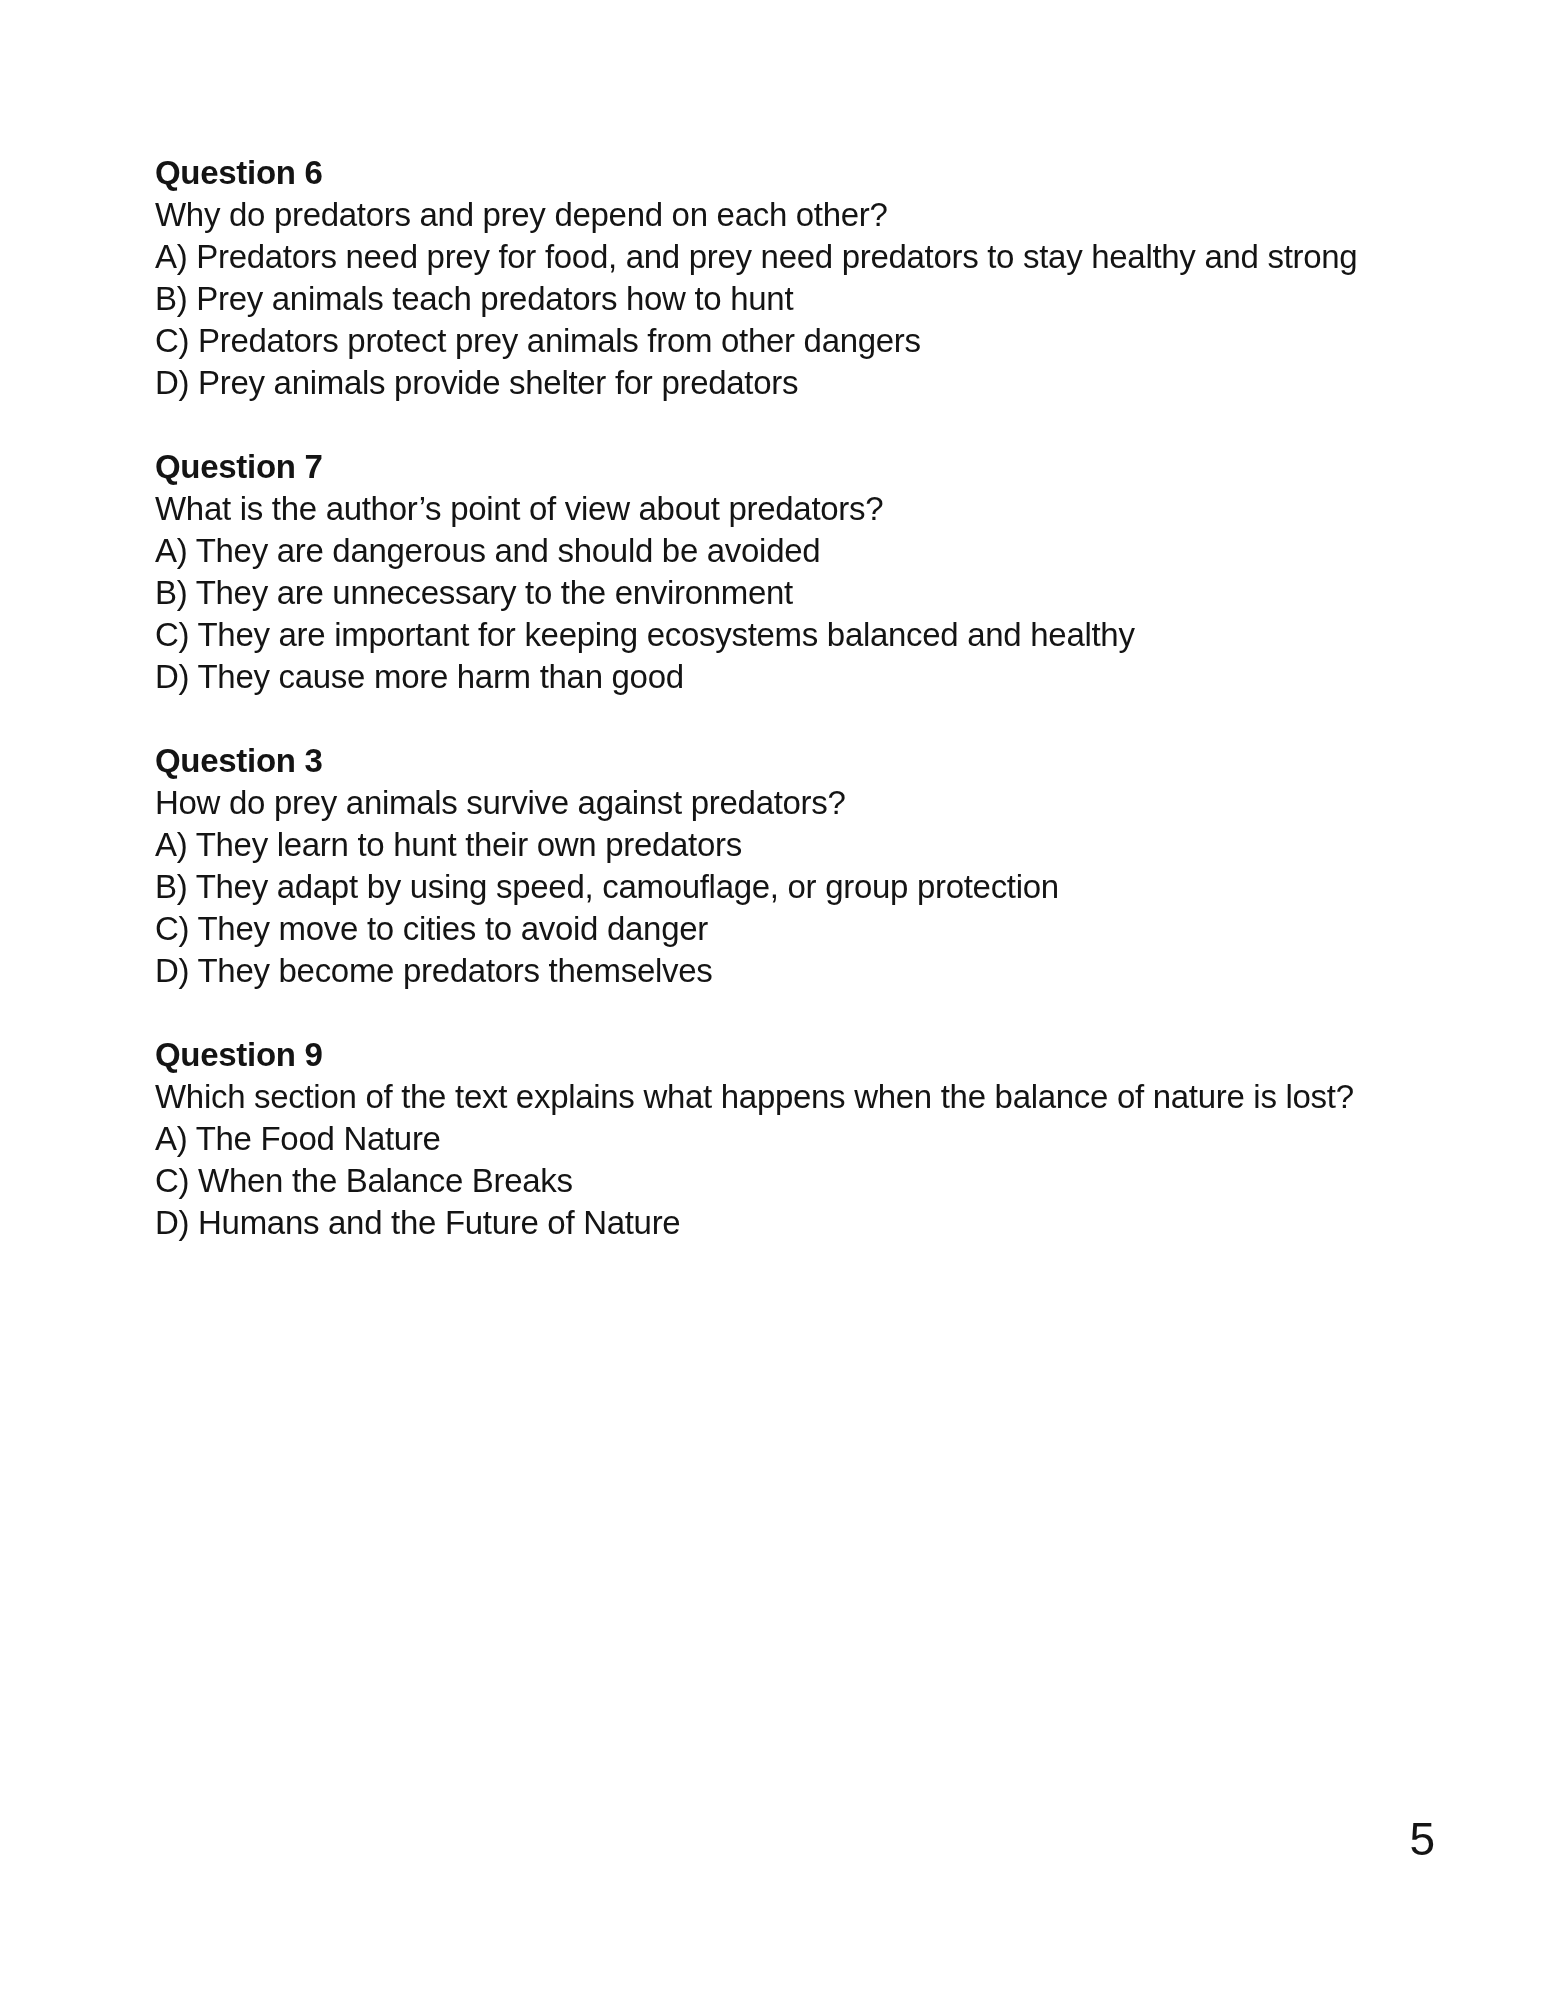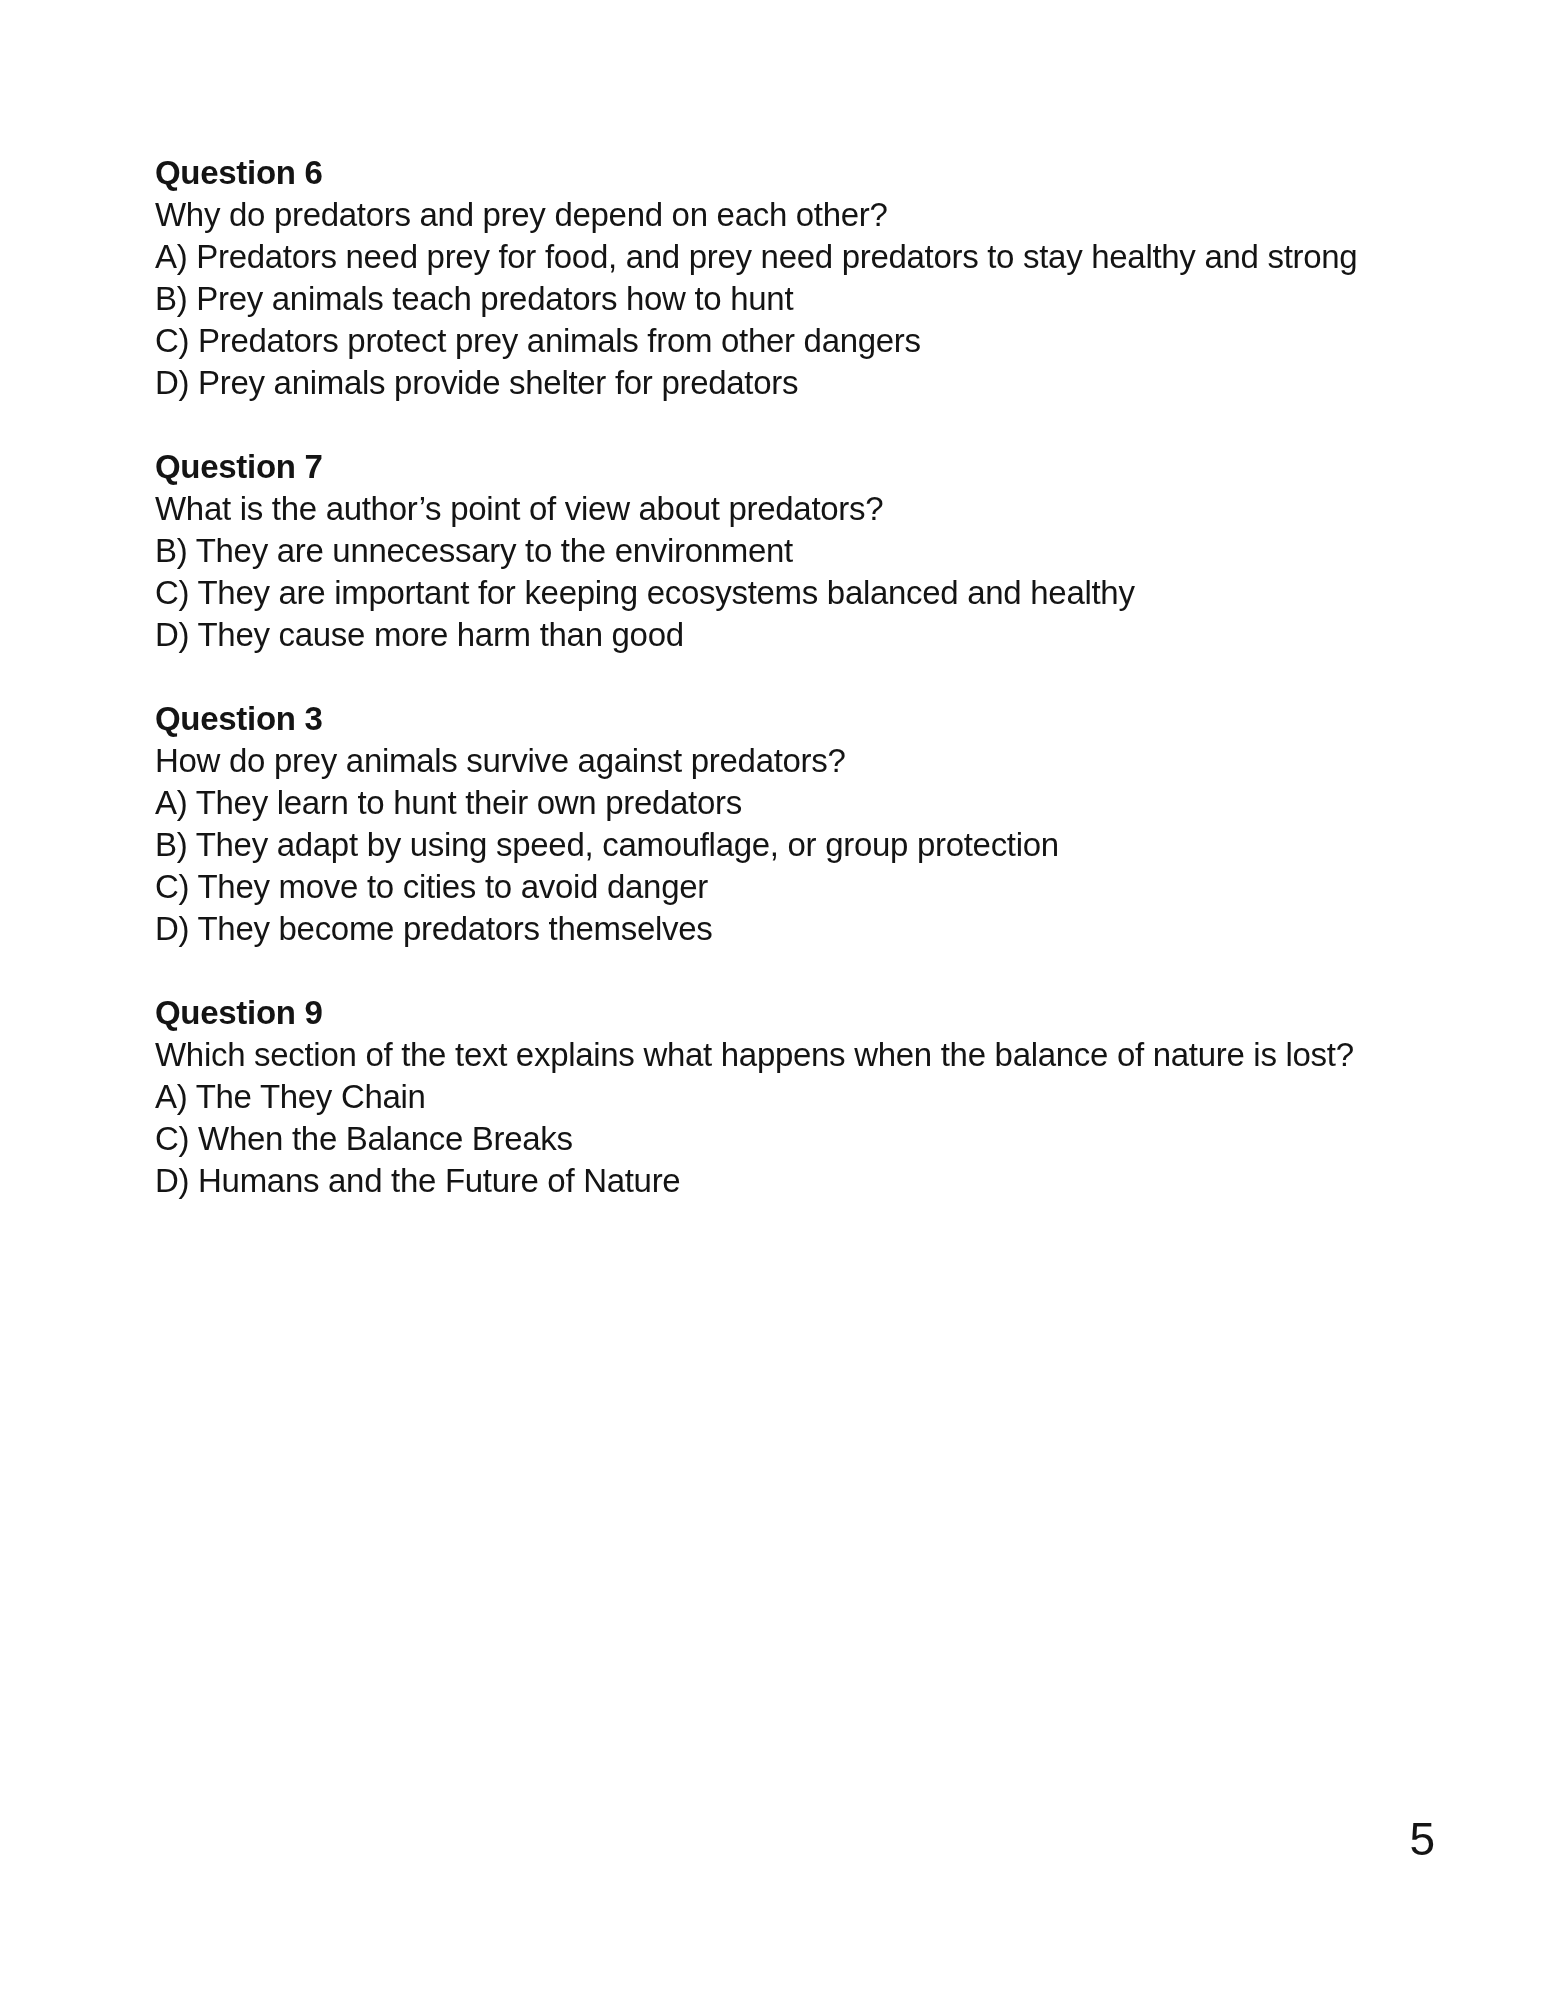--- a/index.html
+++ b/index.html
@@ -62,36 +62,37 @@
     <p class="question-prompt">Why do predators and prey depend on each other?</p>
   <p class="answer-option">A) Predators need prey for food, and prey need predators to stay healthy and strong</p>
         <p class="answer-option">B) Prey animals teach predators how to hunt</p>
         <p class="answer-option">C) Predators protect prey animals from other dangers</p>
         <p class="answer-option">D) Prey animals provide shelter for predators</p>
       </section>
 
   <section class="question">
     <h2 class="question-title">Question 7</h2>
     <p class="question-prompt">What is the author’s point of view about predators?</p>
+  <p class="answer-option">A) They are dangerous and should be avoided</p>
         <p class="answer-option">B) They are unnecessary to the environment</p>
         <p class="answer-option">C) They are important for keeping ecosystems balanced and healthy</p>
         <p class="answer-option">D) They cause more harm than good</p>
       </section>
 
   <section class="question">
     <h2 class="question-title">Question 3</h2>
     <p class="question-prompt">How do prey animals survive against predators?</p>
   <p class="answer-option">A) They learn to hunt their own predators</p>
         <p class="answer-option">B) They adapt by using speed, camouflage, or group protection</p>
         <p class="answer-option">C) They move to cities to avoid danger</p>
         <p class="answer-option">D) They become predators themselves</p>
       </section>
 
   <section class="question">
     <h2 class="question-title">Question 9</h2>
     <p class="question-prompt">Which section of the text explains what happens when the balance of nature is lost?</p>
-  <p class="answer-option">A) The They Chain</p>
+  <p class="answer-option">A) The Food Nature</p>
         <p class="answer-option">C) When the Balance Breaks</p>
         <p class="answer-option">D) Humans and the Future of Nature</p>
       </section>
 </div>
   <div class="page-number">5</div>
 </div>
 
 </body></html>

